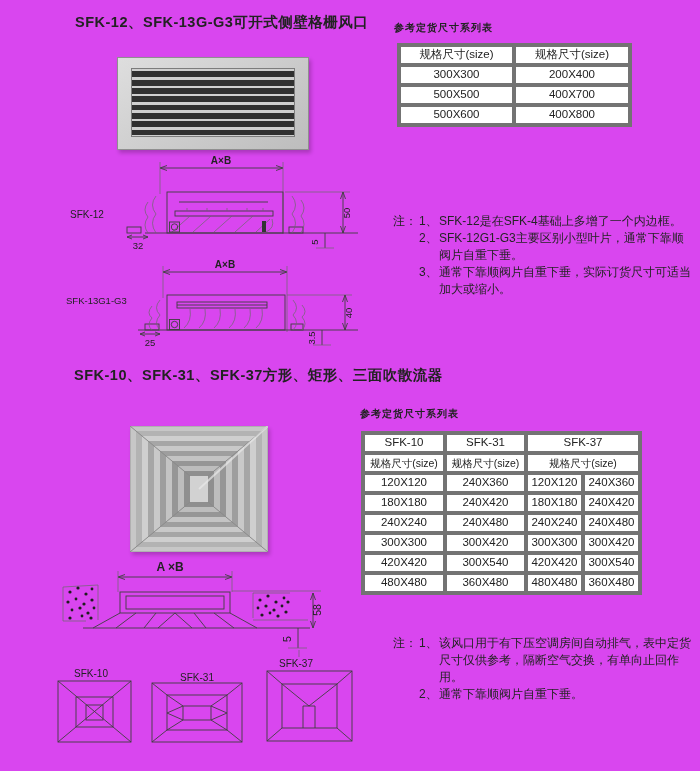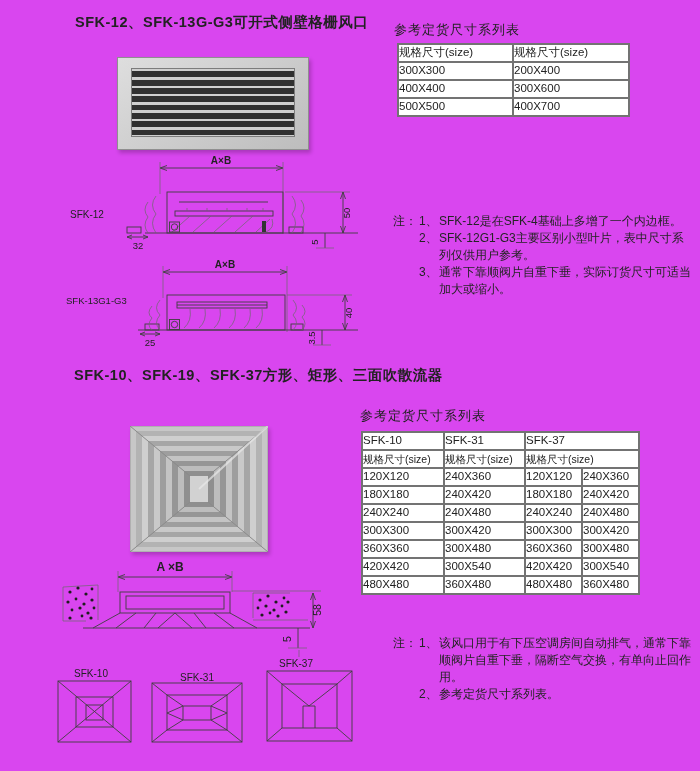--- a/index.html
+++ b/index.html
@@ -1,34 +1,34 @@
 <!DOCTYPE html>
 <html><head>
 <meta charset="utf-8">
 <style>
   html,body{margin:0;padding:0;background:#ffffff;}
   #page{
     position:relative;width:700px;height:771px;background:#d946ef;overflow:hidden;
     font-family:"Liberation Sans","DejaVu Sans",sans-serif;color:#222;
   }
   .sec-title{position:absolute;font-size:14.5px;font-weight:bold;letter-spacing:.5px;white-space:nowrap;}
-  .tbl-heading{position:absolute;font-size:13px;font-weight:normal;letter-spacing:1px;white-space:nowrap;}
+  .tbl-heading{position:absolute;font-size:10px;font-weight:bold;letter-spacing:1px;white-space:nowrap;}
 
   
   .grille-photo{position:absolute;left:117px;top:57px;width:190px;height:91px;
     background:linear-gradient(145deg,#dedede,#bdbdbd);border:1px solid #8f8f8f;
     box-shadow:2px 3px 4px rgba(0,0,0,.22);}
   .grille-slats{position:absolute;left:13px;right:13px;top:10px;bottom:12px;border:1px solid #7c7c7c;
     background:repeating-linear-gradient(180deg,#cfcfcf 0 2.5px,#303030 2.5px 8.3px);}
   .diffuser-photo{position:absolute;left:130px;top:426px;width:138px;height:126px;
     box-shadow:2px 3px 4px rgba(0,0,0,.2);}
 
   
   .spec-table{position:absolute;border-collapse:collapse;table-layout:fixed;background:#fff;}
-  .spec-table th,.spec-table td{border:2px solid #737373;text-align:left;vertical-align:middle;
+  .spec-table th,.spec-table td{border:4px solid #737373;text-align:center;vertical-align:middle;
     padding:0;font-size:11.5px;font-weight:normal;height:16px;line-height:1;white-space:nowrap;overflow:hidden;}
   #table1{left:397px;top:43px;width:231px;}
   #table2{left:361px;top:431px;width:277px;}
 
   
   .notes{position:absolute;display:flex;font-size:12px;line-height:17px;color:#242424;}
   .notes-label{flex:0 0 26px;}
   .note{display:flex;}
   .note-num{flex:0 0 20px;}
   .note-text{flex:1;}
@@ -131,49 +131,49 @@
         <th>规格尺寸(size)</th>
         <th>规格尺寸(size)</th>
       </tr>
     </thead>
     <tbody>
       <tr>
           <td>300X300</td>
           <td>200X400</td>
         </tr>
       <tr>
-          <td>400X400</td>
-          <td>300X600</td>
-        </tr>
-      <tr>
           <td>500X500</td>
           <td>400X700</td>
+        </tr>
+      <tr>
+          <td>500X600</td>
+          <td>400X800</td>
         </tr>
     </tbody>
   </table>
 
   <div id="notes1" class="notes">
     <div class="notes-label">注：</div>
     <div style="flex:1">
       <div class="note">
         <span class="note-num">1、</span>
         <span class="note-text">SFK-12是在SFK-4基础上多增了一个内边框。</span>
       </div>
       <div class="note">
         <span class="note-num">2、</span>
-        <span class="note-text">SFK-12G1-G3主要区别小型叶片，表中尺寸系列仅供用户参考。</span>
+        <span class="note-text">SFK-12G1-G3主要区别小型叶片，通常下靠顺阀片自重下垂。</span>
       </div>
       <div class="note">
         <span class="note-num">3、</span>
         <span class="note-text">通常下靠顺阀片自重下垂，实际订货尺寸可适当加大或缩小。</span>
       </div>
     </div>
   </div>
 
-  <div class="sec-title" style="left:74px;top:366px;">SFK-10、SFK-19、SFK-37方形、矩形、三面吹散流器</div>
+  <div class="sec-title" style="left:74px;top:366px;">SFK-10、SFK-31、SFK-37方形、矩形、三面吹散流器</div>
 
   <svg class="diffuser-photo" width="138" height="126" viewBox="0 0 138 126">
     <rect x="0" y="0" width="138" height="126" fill="#c7c7c7" stroke="#9a9a9a"></rect>
     <rect x="6" y="5" width="126" height="116" fill="#b3b3b3"></rect>
     <rect x="12" y="10" width="114" height="106" fill="#cfcfcf"></rect>
     <rect x="18" y="15" width="102" height="96" fill="#a6a6a6"></rect>
     <rect x="24" y="20" width="90" height="86" fill="#c9c9c9"></rect>
     <rect x="30" y="25" width="78" height="76" fill="#9e9e9e"></rect>
     <rect x="36" y="30" width="66" height="66" fill="#c4c4c4"></rect>
     <rect x="42" y="35" width="54" height="56" fill="#969696"></rect>
@@ -222,26 +222,20 @@
           <td>240X240</td>
           <td>240X480</td>
           <td>240X240</td>
           <td>240X480</td>
         </tr>
       <tr>
           <td>300X300</td>
           <td>300X420</td>
           <td>300X300</td>
           <td>300X420</td>
-        </tr>
-      <tr>
-          <td>360X360</td>
-          <td>300X480</td>
-          <td>360X360</td>
-          <td>300X480</td>
         </tr>
       <tr>
           <td>420X420</td>
           <td>300X540</td>
           <td>420X420</td>
           <td>300X540</td>
         </tr>
       <tr>
           <td>480X480</td>
           <td>360X480</td>
@@ -328,22 +322,22 @@
     <rect class="stroke" x="227" y="36" width="55" height="44"></rect>
     <path d="M212,23 L227,36 M297,23 L282,36 M212,93 L227,80 M297,93 L282,80"></path>
     <path d="M227,36 L254,58 M282,36 L254,58 M248,58 L248,80 M260,58 L260,80 M248,58 L260,58"></path>
   </svg>
 
   <div id="notes2" class="notes">
     <div class="notes-label">注：</div>
     <div style="flex:1">
       <div class="note">
         <span class="note-num">1、</span>
-        <span class="note-text">该风口用于有下压空调房间自动排气，通常下靠顺阀片自重下垂，隔断空气交换，有单向止回作用。</span>
+        <span class="note-text">该风口用于有下压空调房间自动排气，表中定货尺寸仅供参考，隔断空气交换，有单向止回作用。</span>
       </div>
       <div class="note">
         <span class="note-num">2、</span>
-        <span class="note-text">参考定货尺寸系列表。</span>
+        <span class="note-text">通常下靠顺阀片自重下垂。</span>
       </div>
     </div>
   </div>
 
 </div>
 
 </body></html>

